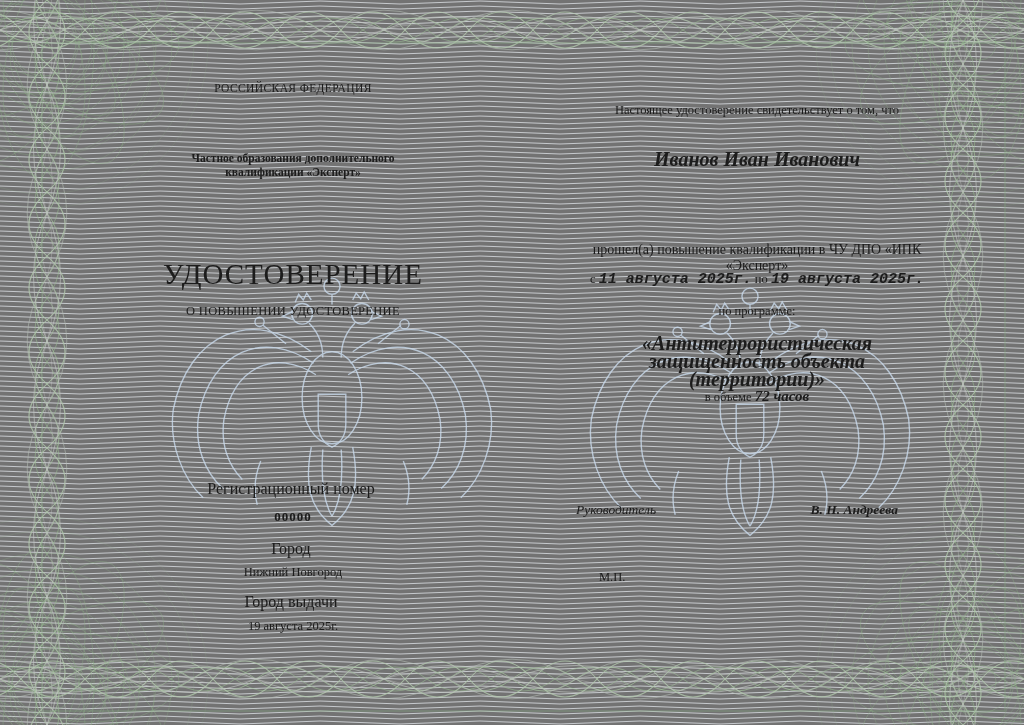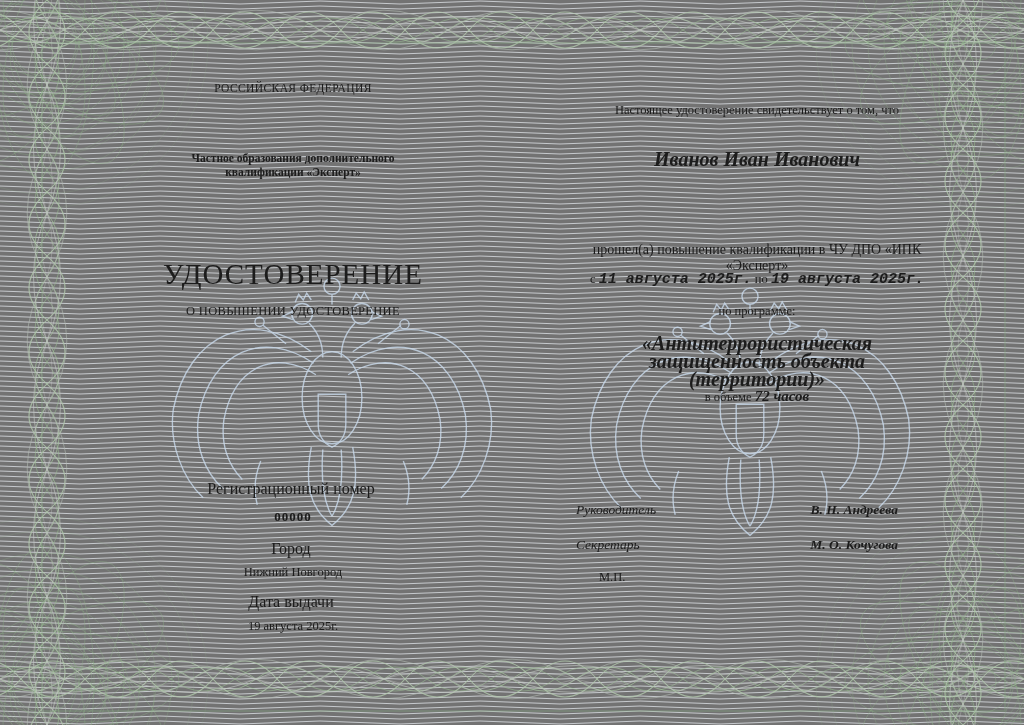--- a/index.html
+++ b/index.html
@@ -140,21 +140,21 @@
     <div>квалификации «Эксперт»</div>
   </div>
 
   <div class="t title">УДОСТОВЕРЕНИЕ</div>
   <div class="t subtitle">О ПОВЫШЕНИИ УДОСТОВЕРЕНИЕ</div>
 
   <div class="t small-l" style="top:480px">Регистрационный номер</div>
   <div class="t val-l regnum">00000</div>
   <div class="t small-l" style="top:540px">Город</div>
   <div class="t val-l" style="top:565px">Нижний Новгород</div>
-  <div class="t small-l" style="top:593px">Дата выдачи</div>
+  <div class="t small-l" style="top:593px">Город выдачи</div>
   <div class="t val-l" style="top:619px">19 августа 2025г.</div>
 
   <div class="t statement">Настоящее удостоверение свидетельствует о том, что</div>
   <div class="t holder">Иванов Иван Иванович</div>
 
   <div class="t course">
     <div>прошел(а) повышение квалификации в ЧУ ДПО «ИПК</div>
     <div>«Эксперт»</div>
   </div>
 
@@ -174,19 +174,15 @@
 
   <div class="t volume">
     <span>в объеме</span>
     <span class="d">72 часов</span>
   </div>
 
   <div class="sigrow" style="top:502px">
     <span class="role">Руководитель</span>
     <span class="name">В. Н. Андреева</span>
   </div>
-  <div class="sigrow" style="top:537px">
-    <span class="role">Секретарь</span>
-    <span class="name">М. О. Кочугова</span>
-  </div>
   <div class="stamp">М.П.</div>
 
 </div>
 
 </body></html>

